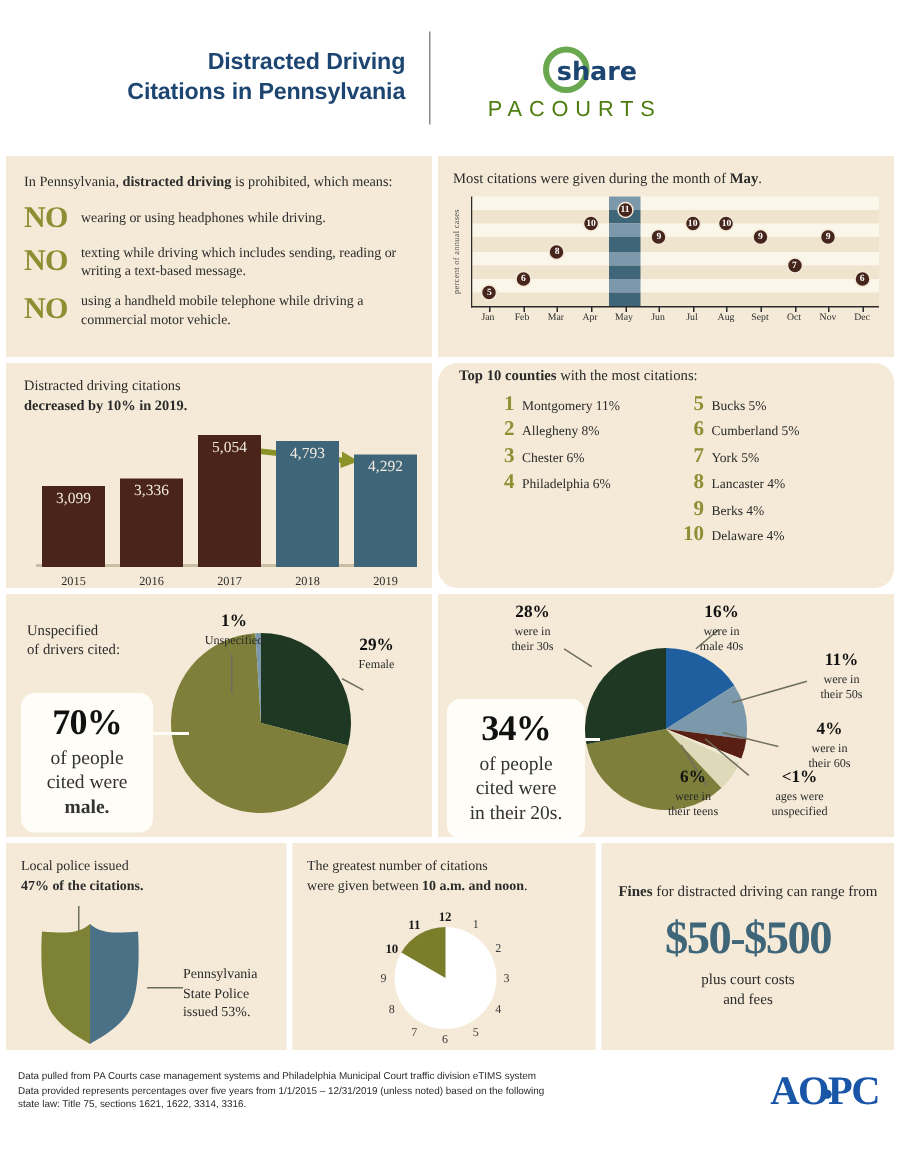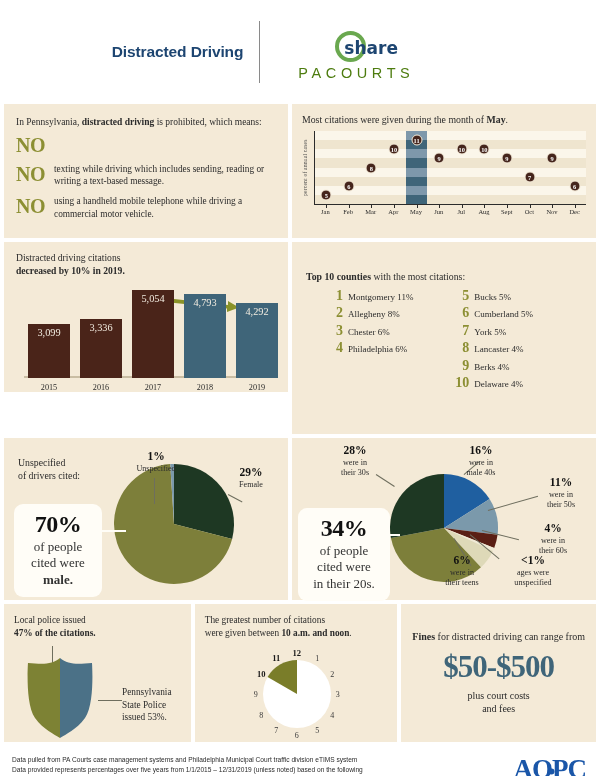--- a/index.html
+++ b/index.html
@@ -100,21 +100,21 @@
     position:absolute; bottom:14px; width:42px; text-align:center; color:#f2ece0;
     font-size:10.3px; padding-top:3px;
   }
   .bar-year {
     position:absolute; bottom:0; width:42px; text-align:center;
     font-size:8.2px; color:#2b2b2b;
   }
   .trend-arrow { position:absolute; left:120px; top:8px; width:105px; height:22px; }
 
   
-  .p-counties { width:304px; height:192px; padding:28px 10px 8px 14px; }
+  .p-counties { width:304px; height:150px; padding:2px 10px 8px 14px;border-radius:13px; }
   .counties-head { font-size:9.8px; color:#2b2b2b; line-height:1.4; margin-bottom:5px; }
   .counties-head b { font-weight:bold; }
   .counties-cols { display:flex; gap:8px; }
   .col-a { width:140px; padding-left:18px; }
   .col-b { width:140px; }
   .county-row { display:flex; align-items:baseline; margin-bottom:3.5px; }
   .county-rank {
     font-size:14px; font-weight:bold; color:#8c8f33; width:19px; flex:none;
     text-align:right; margin-right:5px; line-height:1;
   }
@@ -179,20 +179,21 @@
   }
 </style>
 </head>
 <body>
 
 <div class="page">
 
   <div class="header">
     <div class="header-title">
       <div>Distracted Driving</div>
+      <div>Citations in Pennsylvania</div>
     </div>
     <div class="header-divider"></div>
     <div class="logo">
       <div class="logo-row1">
         <span class="logo-ocirc"></span>
         <span class="logo-share">share</span>
       </div>
       <div class="logo-row2">PACOURTS</div>
     </div>
   </div>
@@ -200,20 +201,21 @@
   <div class="panels">
 
     <div class="row">
 
       <div class="panel p-no">
         <div class="no-intro">
           <span>In Pennsylvania, </span><b>distracted driving</b><span> is prohibited, which means:</span>
         </div>
         <div class="no-item">
           <div class="no-word">NO</div>
+          <div class="no-text">wearing or using headphones while driving.</div>
         </div>
         <div class="no-item">
           <div class="no-word">NO</div>
           <div class="no-text">texting while driving which includes sending, reading or writing a text-based message.</div>
         </div>
         <div class="no-item">
           <div class="no-word">NO</div>
           <div class="no-text">using a handheld mobile telephone while driving a commercial motor vehicle.</div>
         </div>
       </div>

